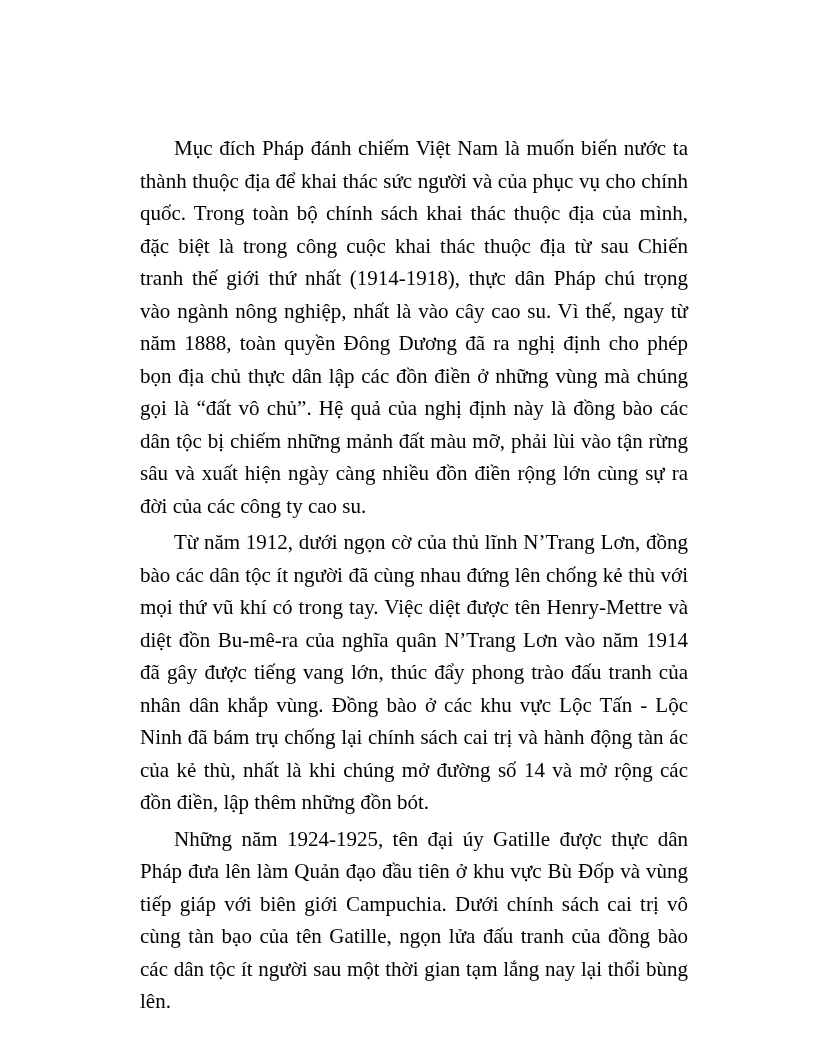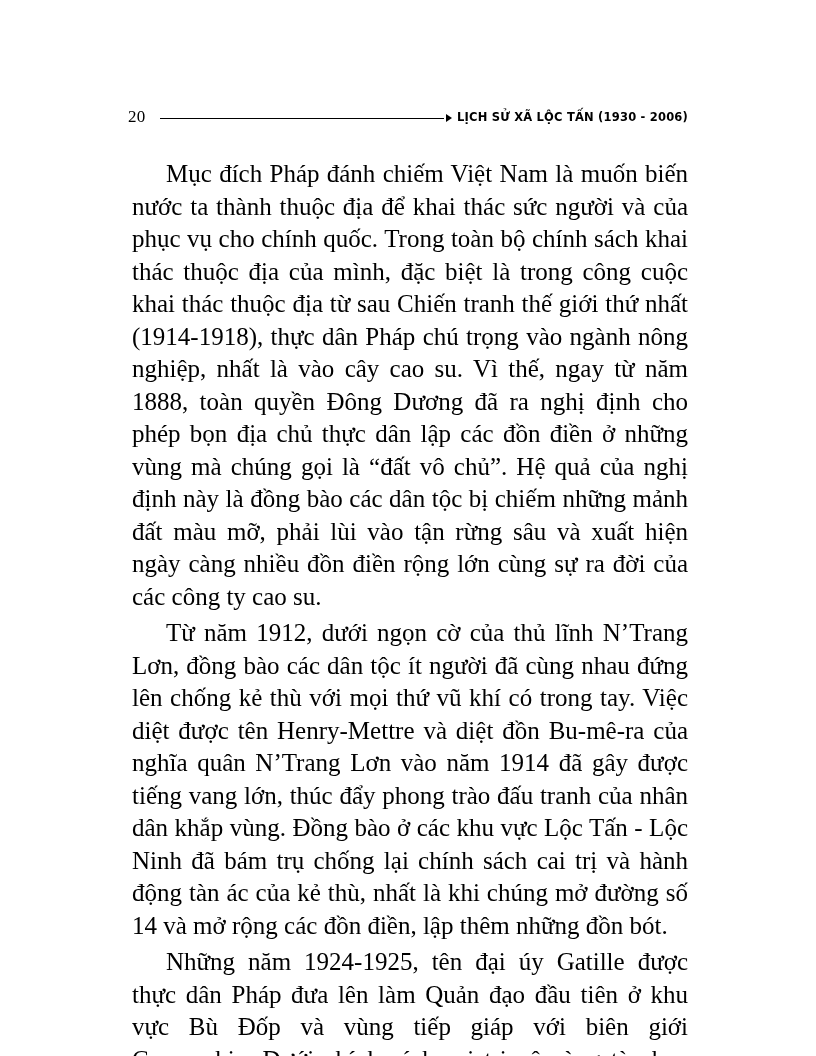--- a/index.html
+++ b/index.html
@@ -67,44 +67,38 @@
     letter-spacing: 0.2px;
     white-space: nowrap;
     text-transform: uppercase;
   }
 
   
   .body-text {
     margin-top: 28px;
   }
   .body-text p {
-    margin: 0 0 0 4px;
-    font-size: 25px;
+    margin: 0 0 0 12px;
+    font-size: 21px;
     line-height: 32.5px;
     text-align: justify;
     text-justify: inter-word;
     text-indent: 34px;
     hyphens: none;
   }
   .body-text p + p {
     margin-top: 4px;
   }
 </style>
 </head>
 <body>
 
 <div class="page">
   <div class="content">
 
-    <div class="runhead">
-      <span class="folio">20</span>
-      <span class="rule"></span>
-      <span class="marker"></span>
-      <span class="title">LỊCH SỬ XÃ LỘC TẤN (1930 - 2006)</span>
-    </div>
 
     <div class="body-text">
       <p>Mục đích Pháp đánh chiếm Việt Nam là muốn biến nước ta thành thuộc địa để khai thác sức người và của phục vụ cho chính quốc. Trong toàn bộ chính sách khai thác thuộc địa của mình, đặc biệt là trong công cuộc khai thác thuộc địa từ sau Chiến tranh thế giới thứ nhất (1914-1918), thực dân Pháp chú trọng vào ngành nông nghiệp, nhất là vào cây cao su. Vì thế, ngay từ năm 1888, toàn quyền Đông Dương đã ra nghị định cho phép bọn địa chủ thực dân lập các đồn điền ở những vùng mà chúng gọi là “đất vô chủ”. Hệ quả của nghị định này là đồng bào các dân tộc bị chiếm những mảnh đất màu mỡ, phải lùi vào tận rừng sâu và xuất hiện ngày càng nhiều đồn điền rộng lớn cùng sự ra đời của các công ty cao su.</p>
       <p>Từ năm 1912, dưới ngọn cờ của thủ lĩnh N’Trang Lơn, đồng bào các dân tộc ít người đã cùng nhau đứng lên chống kẻ thù với mọi thứ vũ khí có trong tay. Việc diệt được tên Henry-Mettre và diệt đồn Bu-mê-ra của nghĩa quân N’Trang Lơn vào năm 1914 đã gây được tiếng vang lớn, thúc đẩy phong trào đấu tranh của nhân dân khắp vùng. Đồng bào ở các khu vực Lộc Tấn - Lộc Ninh đã bám trụ chống lại chính sách cai trị và hành động tàn ác của kẻ thù, nhất là khi chúng mở đường số 14 và mở rộng các đồn điền, lập thêm những đồn bót.</p>
       <p>Những năm 1924-1925, tên đại úy Gatille được thực dân Pháp đưa lên làm Quản đạo đầu tiên ở khu vực Bù Đốp và vùng tiếp giáp với biên giới Campuchia. Dưới chính sách cai trị vô cùng tàn bạo của tên Gatille, ngọn lửa đấu tranh của đồng bào các dân tộc ít người sau một thời gian tạm lắng nay lại thổi bùng lên.</p>
     </div>
 
   </div>
 </div>
 

